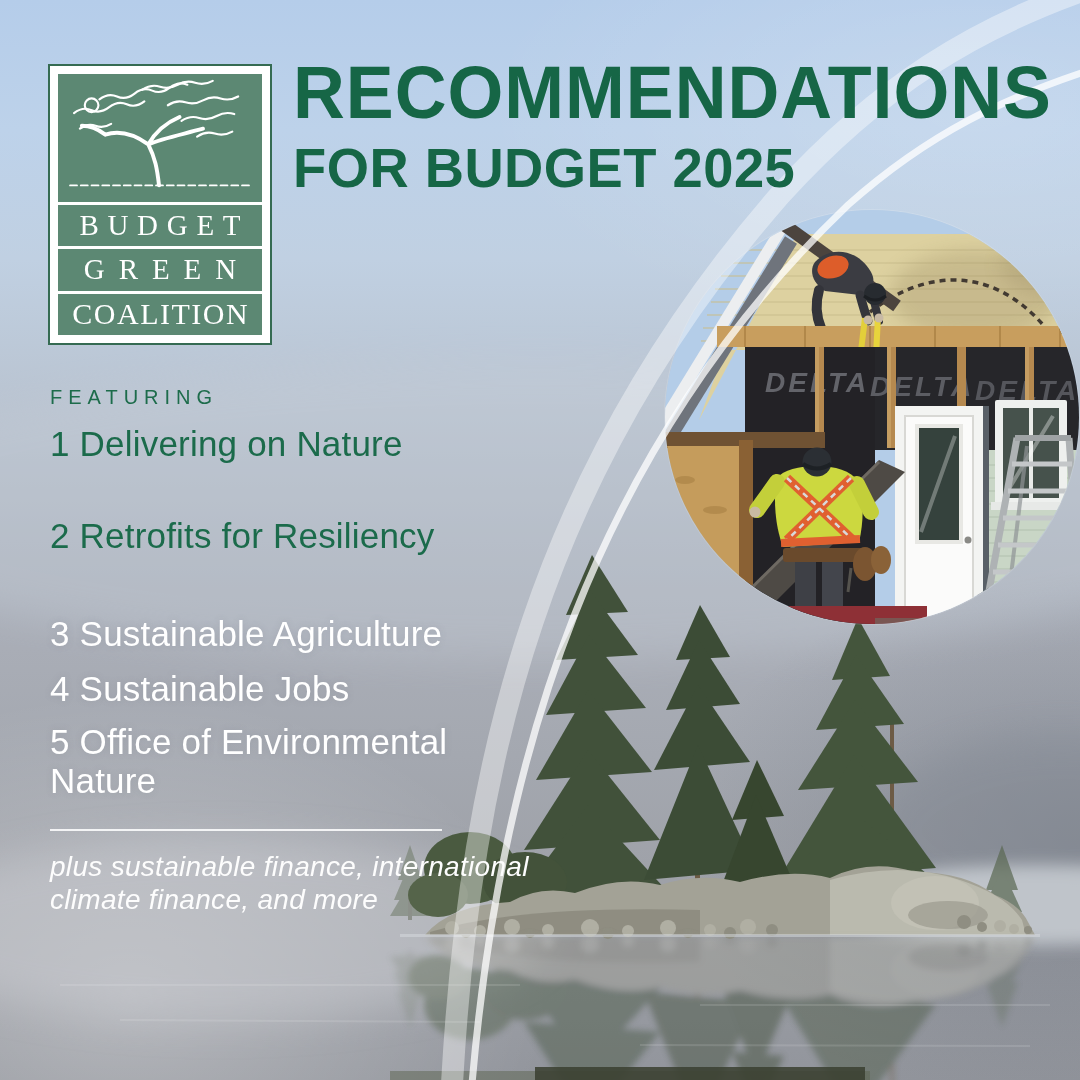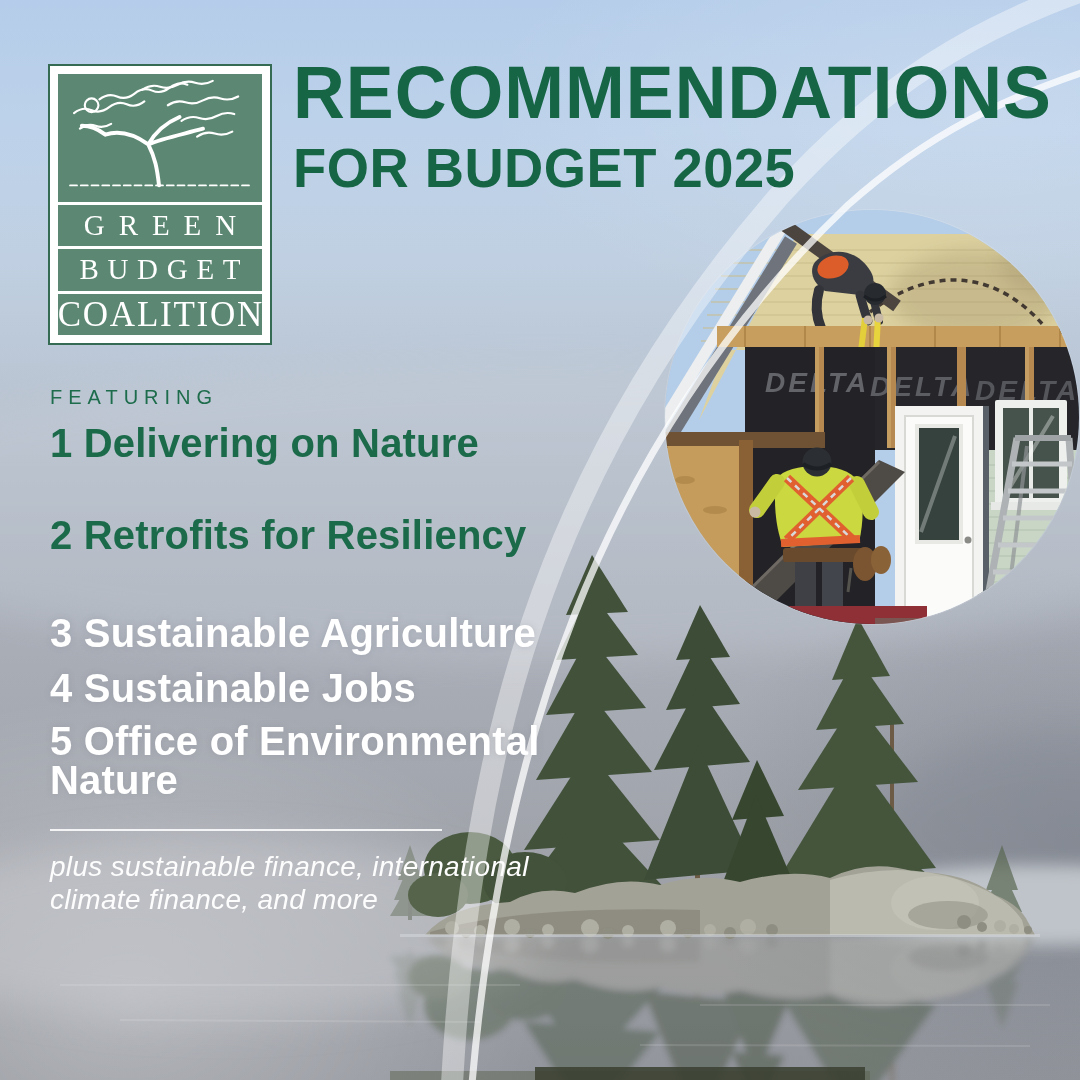--- a/index.html
+++ b/index.html
@@ -30,31 +30,31 @@
   }
   .logo-inner{width:100%;height:100%;background:#5c8873;display:flex;flex-direction:column;}
   .lg-tree{height:128px;flex:0 0 auto;}
   .lg-row{
     flex:1;display:flex;align-items:center;justify-content:center;
     border-top:3px solid #ffffff;color:#ffffff;
     font-family:"Liberation Serif",serif;font-size:29px;line-height:1;
   }
   .lg-row.g{letter-spacing:.48em;padding-left:.48em;}
   .lg-row.b{letter-spacing:.30em;padding-left:.30em;}
-  .lg-row.c{letter-spacing:.05em;padding-left:.05em;font-size:35px;}
+  .lg-row.c{letter-spacing:.05em;padding-left:.05em;font-size:30px;}
   
   .title{position:absolute;left:293px;top:56px;color:#166646;transform:scaleX(.97);transform-origin:left top;}
   .title .l1{font-size:74px;font-weight:bold;letter-spacing:1px;line-height:1.0;}
   .title .l2{font-size:56px;font-weight:bold;letter-spacing:.5px;line-height:1.0;margin-top:10px;}
   
   .featuring-label{
     position:absolute;left:50px;top:386px;color:#1d6c4b;
     font-size:20px;letter-spacing:6px;font-weight:normal;
   }
-  .item{position:absolute;left:50px;font-weight:bold;font-size:40px;line-height:39px;letter-spacing:.2px;}
+  .item{position:absolute;left:50px;font-weight:normal;font-size:35px;line-height:39px;letter-spacing:.2px;}
   .item[data-variant="green"]{color:#1b6b4b;}
   .item[data-variant="white"]{color:#ffffff;text-shadow:0 0 6px rgba(120,125,135,.25);}
   #item1{top:424px;} #item2{top:516px;} #item3{top:614px;} #item4{top:669px;text-align:center;} #item5{top:722px;}
   .divider{position:absolute;left:50px;top:829px;width:392px;height:2px;background:rgba(255,255,255,.85);}
   .note{
     position:absolute;left:50px;top:850px;color:#fdfdfd;
     font-style:italic;font-size:28px;line-height:33px;letter-spacing:.3px;
   }
 </style>
 </head>
@@ -355,22 +355,22 @@
           <circle cx="32" cy="32" r="7" stroke-width="2.2"></circle>
           <path d="M14,40 q9,-7 18,-3 t18,-3 t18,-3 t18,-3" stroke-width="2.2"></path>
           <path d="M40,26 q9,-7 18,-3 t18,-3 t18,-3 t18,-3 t18,-3" stroke-width="2.2"></path>
           <path d="M84,16 q9,-6 18,-3 t18,-2 t18,-2 t18,-2" stroke-width="2.2"></path>
           <path d="M110,32 q9,-6 18,-3 t18,-2 t18,-2 t18,-2" stroke-width="2.2"></path>
           <path d="M124,48 q9,-6 18,-3 t18,-2 t18,-2" stroke-width="2.2"></path>
           <path d="M140,64 q9,-6 18,-3 t18,-2" stroke-width="2.2"></path>
           <path d="M20,56 q8,-6 16,-3 t16,-2" stroke-width="2.2"></path>
         </g>
       </svg>
+      <div class="lg-row b">BUDGET</div>
       <div class="lg-row g">GREEN</div>
-      <div class="lg-row b">BUDGET</div>
       <div class="lg-row c">COALITION</div>
     </div>
   </div>
 
   <div class="title">
     <div class="l1">RECOMMENDATIONS</div>
     <div class="l2">FOR BUDGET 2025</div>
   </div>
 
   <div class="featuring-label">FEATURING</div>

